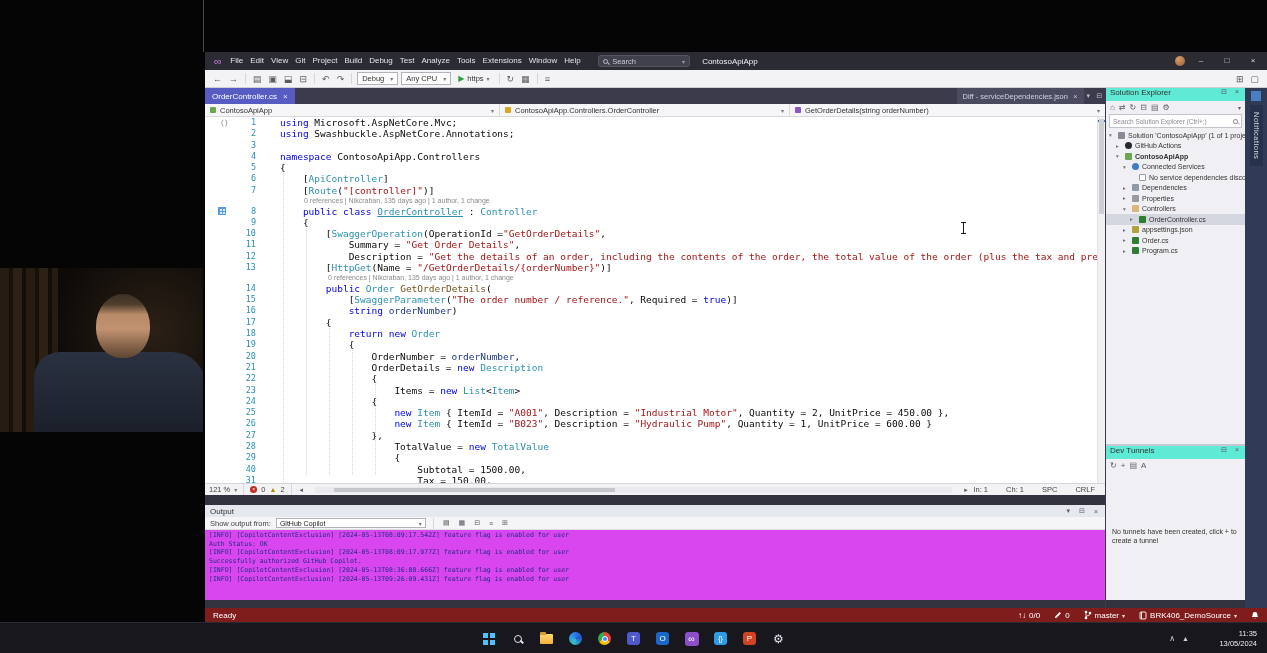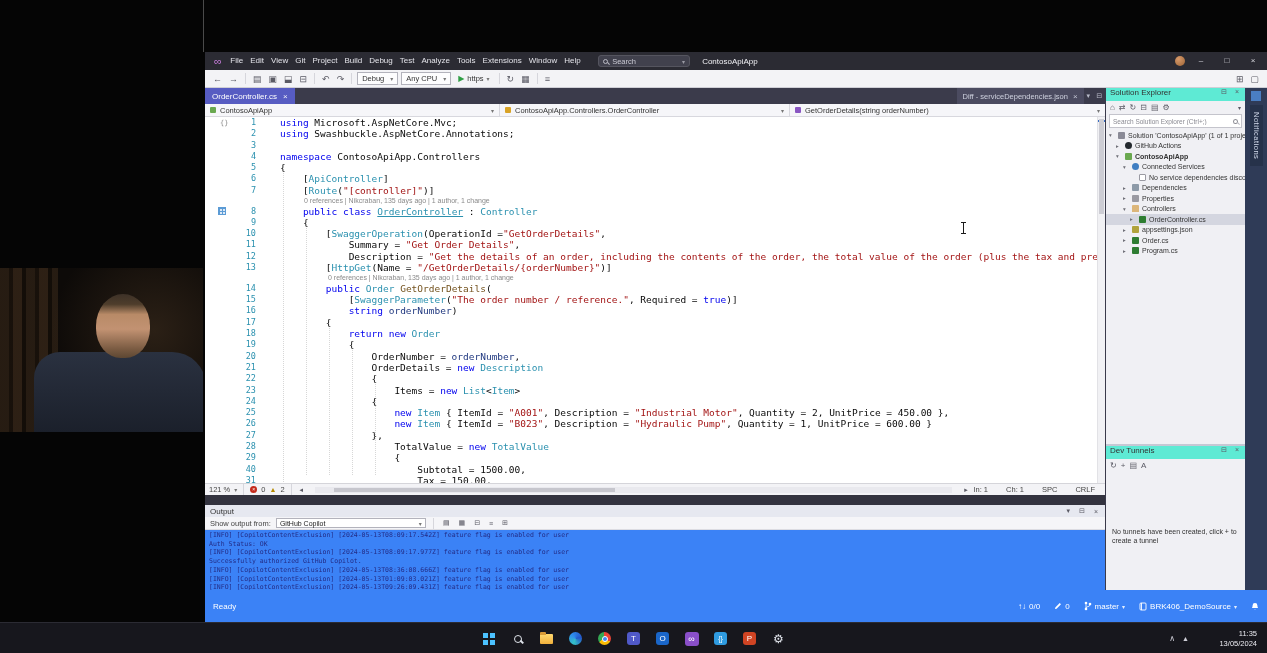--- a/index.html
+++ b/index.html
@@ -84,21 +84,21 @@
   .edstatus { height:12px; background:#f3f3f6; border-top:1px solid #d5d5da; display:flex; align-items:center; font-size:7.5px; color:#444; padding:0 4px; gap:4px; }
   .err-dot { width:7px; height:7px; border-radius:50%; background:#c42b1c; color:#fff; font-size:5px; line-height:7px; text-align:center; }
   .warn-tri { color:#b58a00; font-size:7px; }
   .hscroll { flex:1; height:6px; background:#e9e9ee; margin:0 6px; position:relative; }
   .hthumb { position:absolute; left:3%; width:44%; top:1px; bottom:1px; background:#c6c6cd; }
   .caret-info { display:flex; gap:18px; padding-right:6px; }
 
   .splitter { height:10px; background:#33333f; }
   .bottomband { height:8px; background:#33333f; }
 
-  .output { height:95px; display:flex; flex-direction:column; background:#3b82f6; }
+  .output { height:95px; display:flex; flex-direction:column; background:#d946ef; }
   .out-head { height:12px; background:#e6e8f0; display:flex; align-items:center; font-size:8px; color:#333; padding:0 5px; gap:5px; }
   .out-head .sp { flex:1; }
   .phico { color:#5a5a64; font-size:7px; padding:0 2px; }
   .out-ctrl { height:13px; background:#f5f5f8; border-bottom:1px solid #dcdce2; display:flex; align-items:center; font-size:7.5px; color:#444; padding:0 5px; gap:5px; }
   .out-combo { width:150px; height:10px; background:#fff; border:1px solid #b3b3bc; display:flex; align-items:center; font-size:7px; padding:0 3px; color:#222; }
   .out-combo .caret { margin-left:auto; font-size:6px; color:#777; }
   .out-body { flex:1; overflow:hidden; padding:1px 0 0 4px; }
   .log-line { font-family:"DejaVu Sans Mono",monospace; font-size:6.5px; line-height:8.7px; color:#232c86; white-space:pre; }
 
   
@@ -120,21 +120,21 @@
   .ico-props{background:#9a9aa2;} .ico-folder{background:#dcb67a;border-radius:1px 1px 0 0;}
   .ico-cs{background:#2e7d32;} .ico-json{background:#b0a33c;}
   .dt-body { flex:1; padding:55px 6px 0 6px; font-size:7px; color:#333; line-height:9px; }
 
   
   .rstrip { width:22px; background:#2f3b57; display:flex; flex-direction:column; align-items:center; }
   .rstrip-ico { width:10px; height:10px; background:#4a7ec2; margin:3px 0 4px 0; }
   .notif-tab { writing-mode:vertical-rl; color:#d4dcec; font-size:7.5px; background:#26324a; padding:7px 2px; letter-spacing:.5px; }
 
   
-  .statusbar { position:absolute; left:0; right:0; bottom:0; height:32px; background:#3b82f6; color:#fff; display:flex; align-items:center; font-size:8px; padding:0 8px; gap:14px; }
+  .statusbar { position:absolute; left:0; right:0; bottom:0; height:14px; background:#7f1d1d; color:#fff; display:flex; align-items:center; font-size:8px; padding:0 8px; gap:14px; }
   .statusbar .sp { flex:1; }
   .sb-item { display:flex; align-items:center; gap:3px; }
   .sb-caret { font-size:6px; opacity:.85; }
 
   
   .taskbar { position:absolute; left:0; right:0; bottom:0; height:31px; background:#17171d; border-top:1px solid #2b2b33; }
   .tb-icons { position:absolute; left:50%; transform:translateX(-50%); top:0; height:31px; display:flex; align-items:center; gap:9px; }
   .tb-icon { width:20px; height:20px; display:flex; align-items:center; justify-content:center; border-radius:4px; }
   .tbi { display:inline-flex; align-items:center; justify-content:center; font-size:8px; color:#fff; }
   .tbi-start { width:12px; height:12px;
@@ -364,21 +364,20 @@
           <span class="phico">⊟</span>
           <span class="phico">≡</span>
           <span class="phico">⊞</span>
         </div>
         <div class="out-body">
             <div class="log-line">[INFO] [CopilotContentExclusion] [2024-05-13T08:09:17.542Z] feature flag is enabled for user</div>
             <div class="log-line">Auth Status: OK</div>
             <div class="log-line">[INFO] [CopilotContentExclusion] [2024-05-13T08:09:17.977Z] feature flag is enabled for user</div>
             <div class="log-line">Successfully authorized GitHub Copilot.</div>
             <div class="log-line">[INFO] [CopilotContentExclusion] [2024-05-13T08:36:08.666Z] feature flag is enabled for user</div>
-            <div class="log-line">[INFO] [CopilotContentExclusion] [2024-05-13T01:09:03.021Z] feature flag is enabled for user</div>
             <div class="log-line">[INFO] [CopilotContentExclusion] [2024-05-13T09:26:09.431Z] feature flag is enabled for user</div>
           </div>
       </div>
 
       <div class="bottomband"></div>
     </div>
 
     <div class="rightcol">
       <div style="height:356px;display:flex;flex-direction:column">
         <div class="panel-head">

